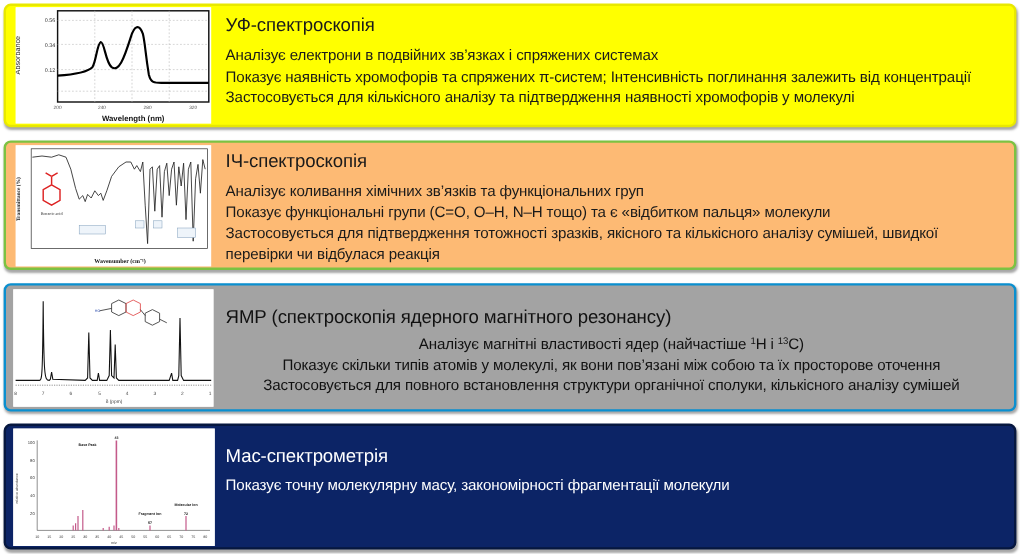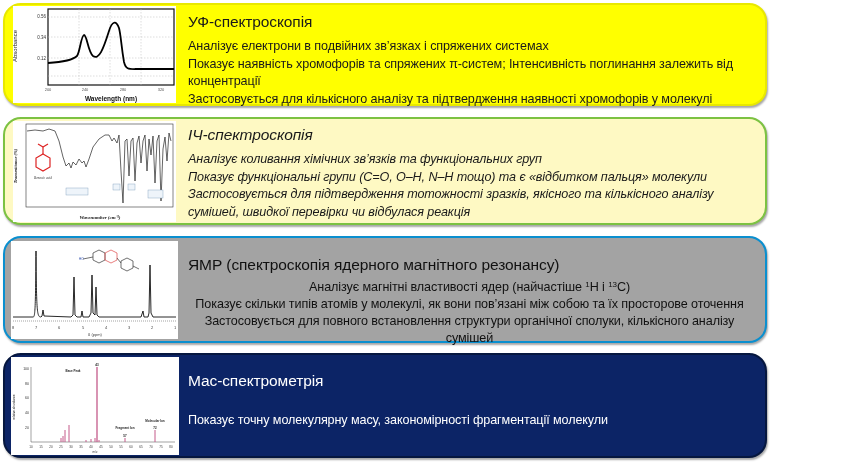--- a/index.html
+++ b/index.html
@@ -1,51 +1,51 @@
 <!DOCTYPE html>
 <html><head>
 <meta charset="utf-8">
 <style>
   * { box-sizing: border-box; margin: 0; padding: 0; }
   html, body { width: 850px; height: 462px; background: #ffffff; overflow: hidden; }
   body { position: relative; font-family: "Liberation Sans", "DejaVu Sans", sans-serif; }
   .card {
-    position: absolute; left: 3px; width: 764px;
-    border-radius: 18px;
+    position: absolute; left: 3px; width: 844px;
+    border-radius: 6px;
     box-shadow: 1px 2px 2px rgba(0,0,0,0.35);
   }
   .thumb {
     position: absolute; background: #ffffff; overflow: hidden;
   }
   .thumb svg { display: block; width: 100%; height: 100%; }
   .text {
     position: absolute; left: 183px; right: 14px;
   }
   .title { font-size: 15.5px; line-height: 19px; margin-bottom: 7px; letter-spacing: -0.1px; }
   .line { font-size: 12.6px; line-height: 17.5px; letter-spacing: -0.1px; }
   sup { font-size: 8px; vertical-align: 4px; line-height: 0; }
 
   #card-uv { top: 3px; height: 103px; background: #ffff00; border: 2px solid #e8e800; }
   #card-uv .thumb { left: 8px; top: 1px; width: 163px; height: 97px; }
   #card-uv .text { top: 7px; color: #1a1a1a; }
 
-  #card-ir { top: 117px; height: 108px; background: #fef9c3; border: 2px solid #7cc242; font-style: italic; }
+  #card-ir { top: 117px; height: 108px; background: #fdba74; border: 2px solid #7cc242; }
   #card-ir .thumb { left: 8px; top: 2px; width: 163px; height: 101px; }
   #card-ir .text { top: 6px; color: #1a1a1a; }
 
   #card-nmr { top: 236px; height: 107px; background: #a3a3a3; border: 2px solid #0a8fcf; }
   #card-nmr .thumb { left: 6px; top: 3px; width: 167px; height: 98px; }
   #card-nmr .text { top: 17px; color: #111111; }
   #card-nmr .title { margin-bottom: 5px; }
   #card-nmr .line { line-height: 17px; text-align: center; }
 
   #card-ms { top: 353px; height: 105px; background: #0c2466; border: 2px solid #06173f; }
   #card-ms .thumb { left: 6px; top: 2px; width: 168px; height: 98px; }
   #card-ms .text { top: 16px; color: #ffffff; }
-  #card-ms .title { margin-bottom: 22px; }
+  #card-ms .title { margin-bottom: 6px; }
   #card-ms .line { line-height: 17.5px; }
 </style>
 </head>
 <body>
 
 <div class="card" id="card-uv">
   <div class="thumb">
     <svg viewBox="0 0 163 97" xmlns="http://www.w3.org/2000/svg">
       <rect x="0" y="0" width="163" height="97" fill="#fff"></rect>
       <text x="4" y="40" font-size="6" font-family="Liberation Sans, sans-serif" transform="rotate(-90 4 40)" text-anchor="middle" fill="#222">Absorbance</text>

